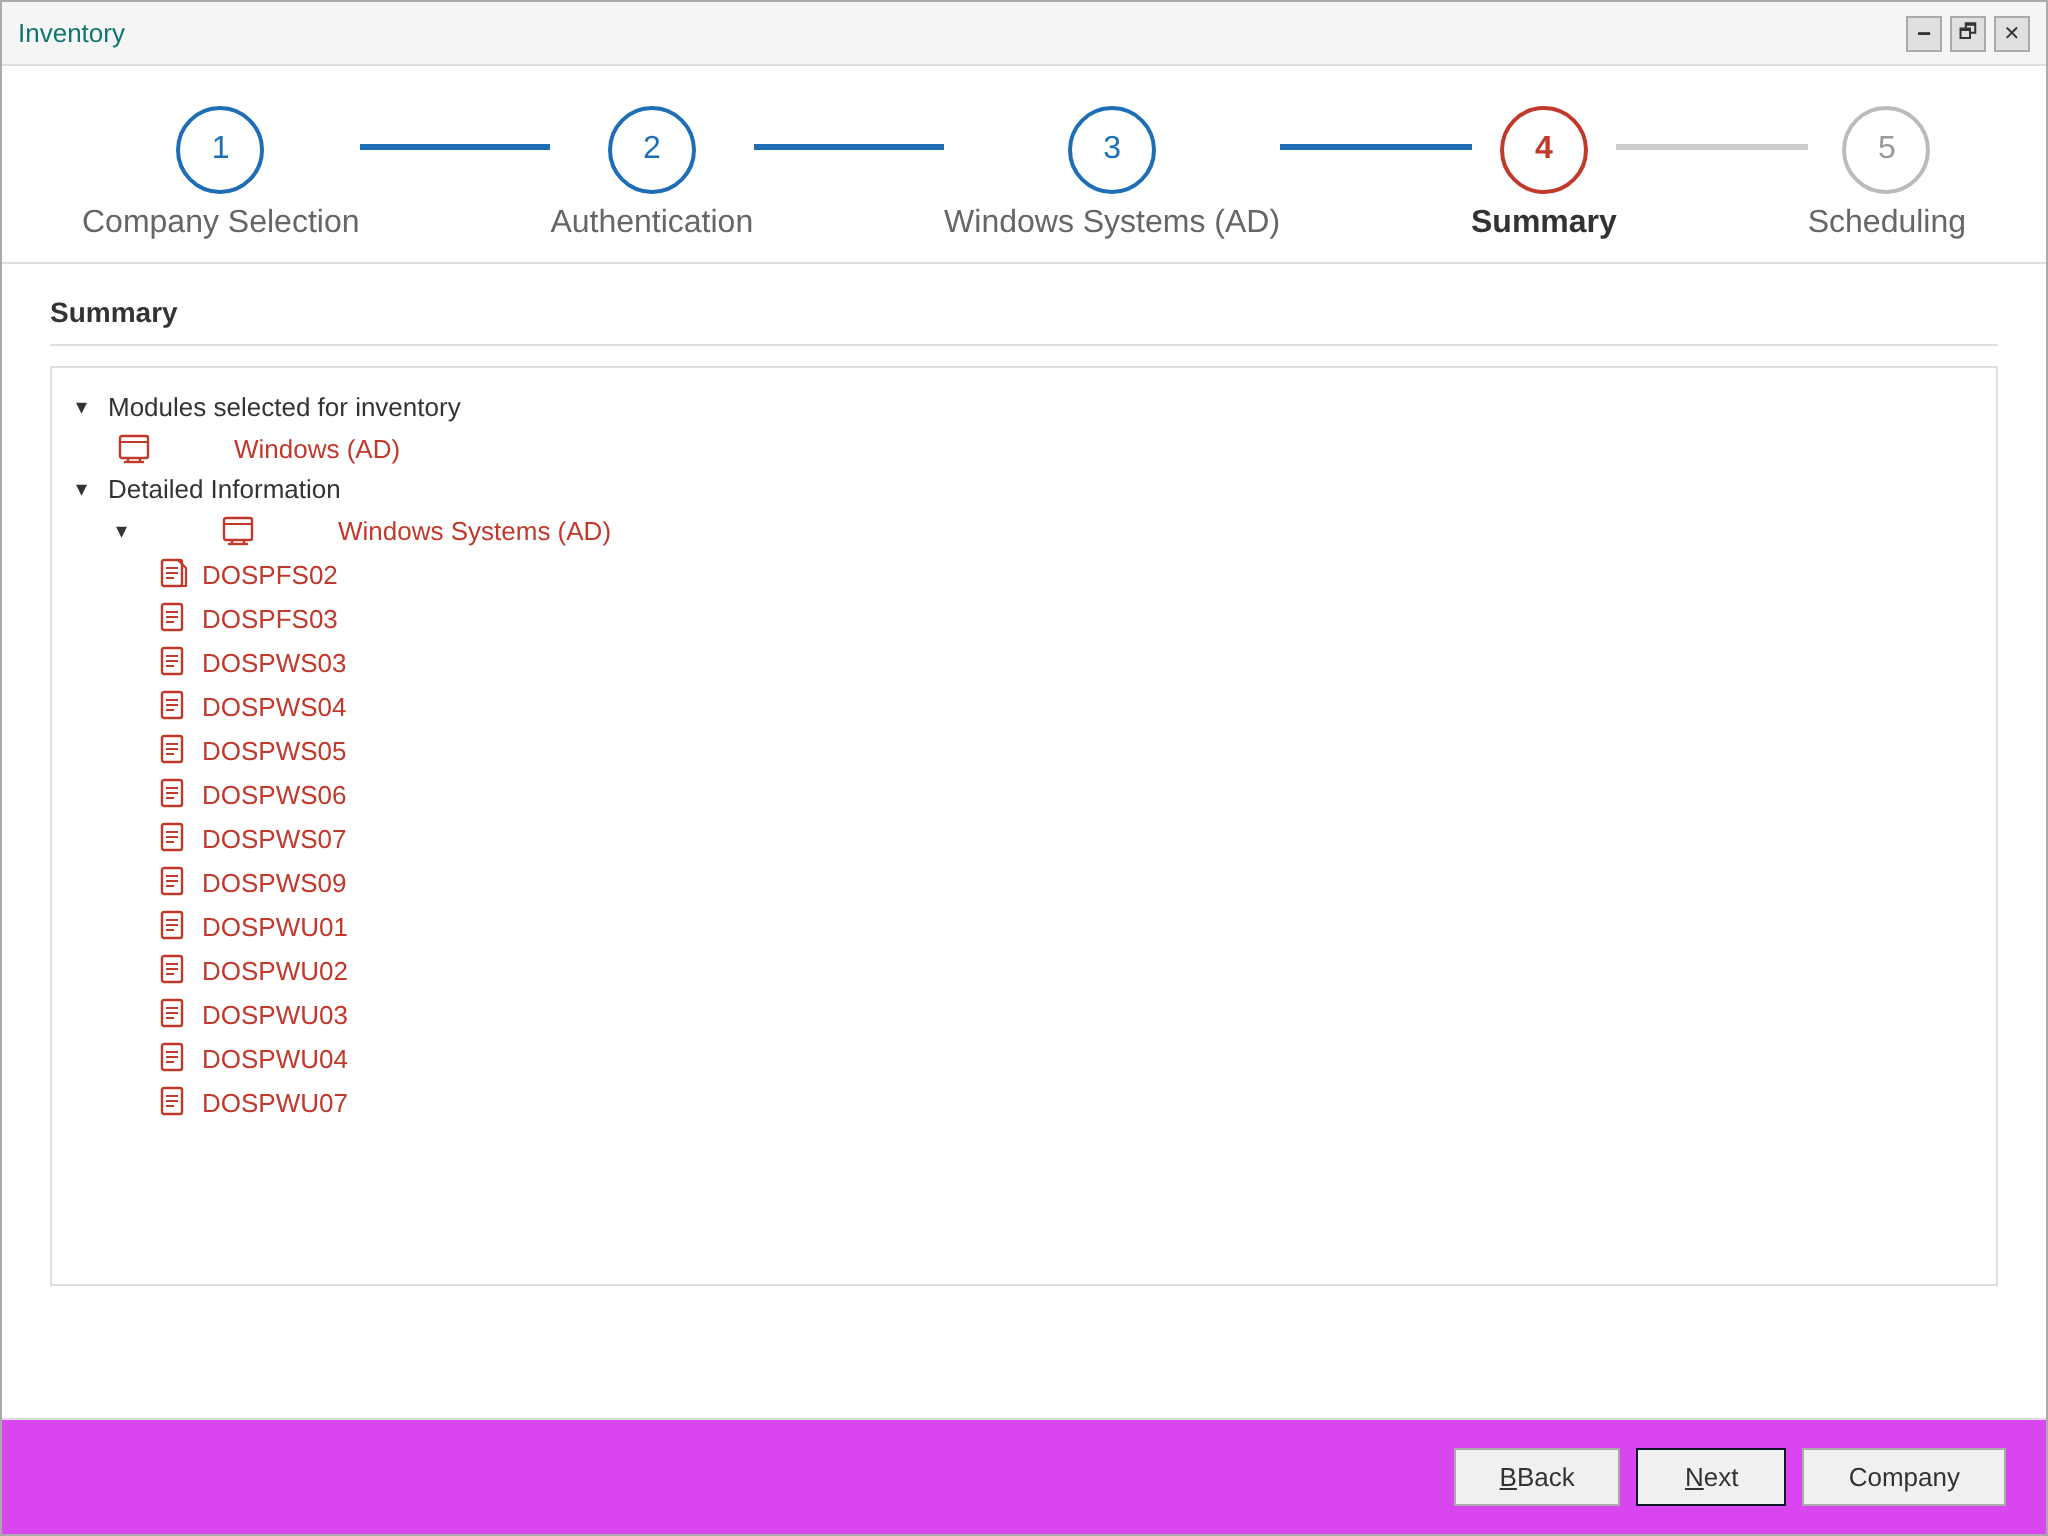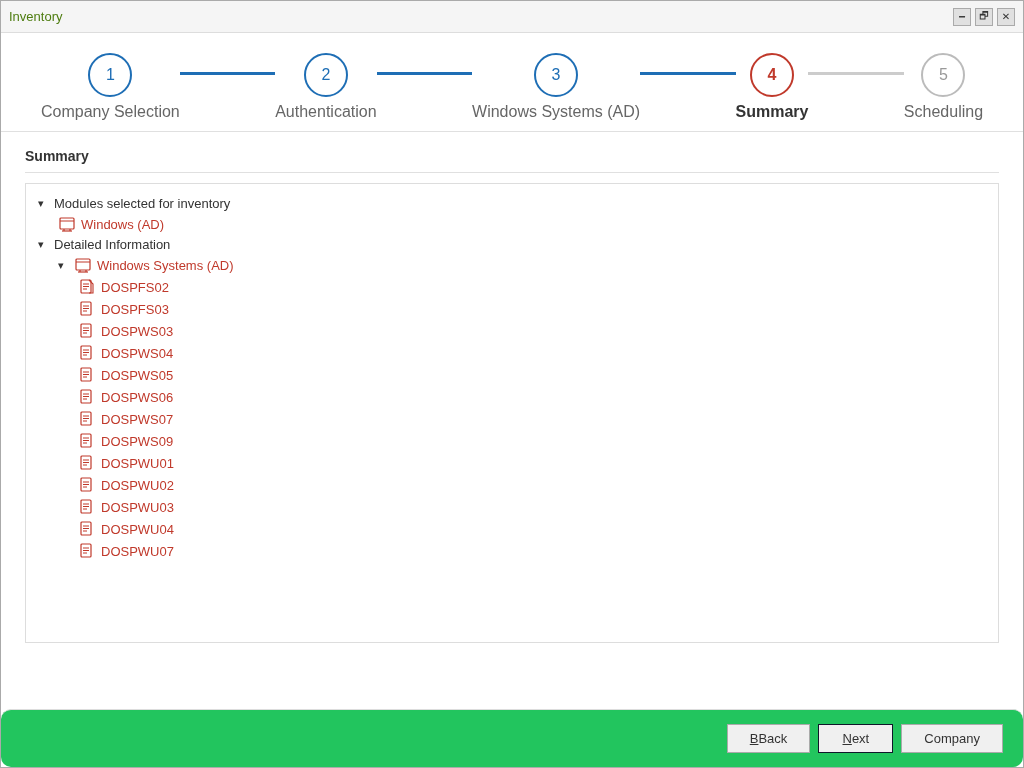--- a/index.html
+++ b/index.html
@@ -28,21 +28,21 @@
       border-bottom: 1px solid #ddd;
       height: 32px;
       display: flex;
       align-items: center;
       justify-content: space-between;
       padding: 0 8px;
       flex-shrink: 0;
     }
     .title-bar-title {
       font-size: 13px;
-      color: #4d7c0f;
+      color: #0f766e;
       font-weight: normal;
     }
     .title-bar-controls {
       display: flex;
       gap: 4px;
     }
     .title-bar-btn {
       width: 18px;
       height: 18px;
       border: 1px solid #aaa;
@@ -138,21 +138,21 @@
       padding: 10px 12px;
       min-height: 460px;
     }
     .tree-item {
       display: flex;
       align-items: center;
       padding: 2px 0;
       cursor: default;
       user-select: none;
     }
-    .tree-item.indent1 { padding-left: 20px; }
+    .tree-item.indent1 { padding-left: 20px; gap: 36px; }
     .tree-item.indent2 { padding-left: 40px; }
     .chevron {
       font-size: 11px;
       color: #333;
       margin-right: 4px;
       display: inline-block;
       width: 12px;
     }
     .node-icon {
       width: 18px;
@@ -173,22 +173,21 @@
     }
     .node-label.black { color: #333; }
     
     .footer {
       border-top: 1px solid #ddd;
       padding: 14px 20px;
       display: flex;
       justify-content: flex-end;
       gap: 8px;
       flex-shrink: 0;
-      background: #22c55e;
-      border-radius: 10px;
+      background: #d946ef;
     }
     .btn {
       padding: 6px 22px;
       border: 1px solid #aaa;
       background: #f0f0f0;
       font-size: 13px;
       cursor: pointer;
       color: #333;
       min-width: 75px;
     }

